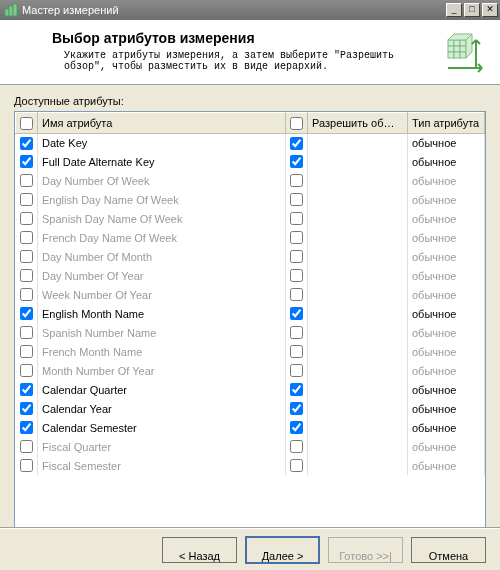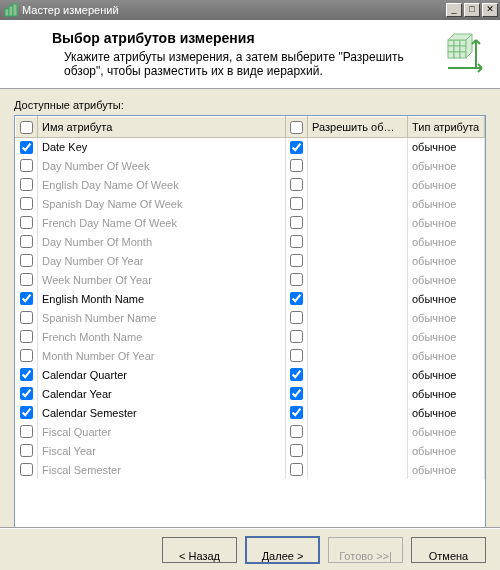--- a/index.html
+++ b/index.html
@@ -49,22 +49,23 @@
     align-items: flex-start;
   }
   .header .htxt { flex: 1; margin-left: 38px; }
   .header h1 {
     margin: 0 0 4px 0;
     font-size: 14px;
     font-weight: bold;
   }
   .header p {
     margin: 0 0 0 12px;
-    font-size: 12px;
+    font-size: 10px;
     color: #000;
+    font-family: Liberation Mono, monospace;
   }
   .header .cube {
     width: 44px; height: 44px;
     margin-left: 6px;
   }
   .body {
     padding: 10px 14px 8px 14px;
   }
   .seclabel {
     margin: 0 0 4px 0;
@@ -210,20 +211,27 @@
         </tr>
       </thead>
       <tbody id="grid-body">
           <tr>
             <td class="col-chk"><input type="checkbox" checked="" style=""></td>
             <td>Date Key</td>
             <td class="col-chk"><input type="checkbox" checked="" style=""></td>
             <td></td>
             <td>обычное</td>
           </tr>
+          <tr>
+            <td class="col-chk"><input type="checkbox" checked="" style=""></td>
+            <td>Full Date Alternate Key</td>
+            <td class="col-chk"><input type="checkbox" checked="" style=""></td>
+            <td></td>
+            <td>обычное</td>
+          </tr>
           <tr class="disabled">
             <td class="col-chk"><input type="checkbox" style=""></td>
             <td>Day Number Of Week</td>
             <td class="col-chk"><input type="checkbox" style=""></td>
             <td></td>
             <td>обычное</td>
           </tr>
           <tr class="disabled">
             <td class="col-chk"><input type="checkbox" style=""></td>
             <td>English Day Name Of Week</td>
@@ -311,27 +319,20 @@
           <tr>
             <td class="col-chk"><input type="checkbox" checked="" style=""></td>
             <td>Calendar Semester</td>
             <td class="col-chk"><input type="checkbox" checked="" style=""></td>
             <td></td>
             <td>обычное</td>
           </tr>
           <tr class="disabled">
             <td class="col-chk"><input type="checkbox" style=""></td>
             <td>Fiscal Quarter</td>
-            <td class="col-chk"><input type="checkbox" style=""></td>
-            <td></td>
-            <td>обычное</td>
-          </tr>
-          <tr class="disabled">
-            <td class="col-chk"><input type="checkbox" style=""></td>
-            <td>Fiscal Year</td>
             <td class="col-chk"><input type="checkbox" style=""></td>
             <td></td>
             <td>обычное</td>
           </tr>
           <tr class="disabled">
             <td class="col-chk"><input type="checkbox" style=""></td>
             <td>Fiscal Semester</td>
             <td class="col-chk"><input type="checkbox" style=""></td>
             <td></td>
             <td>обычное</td>

